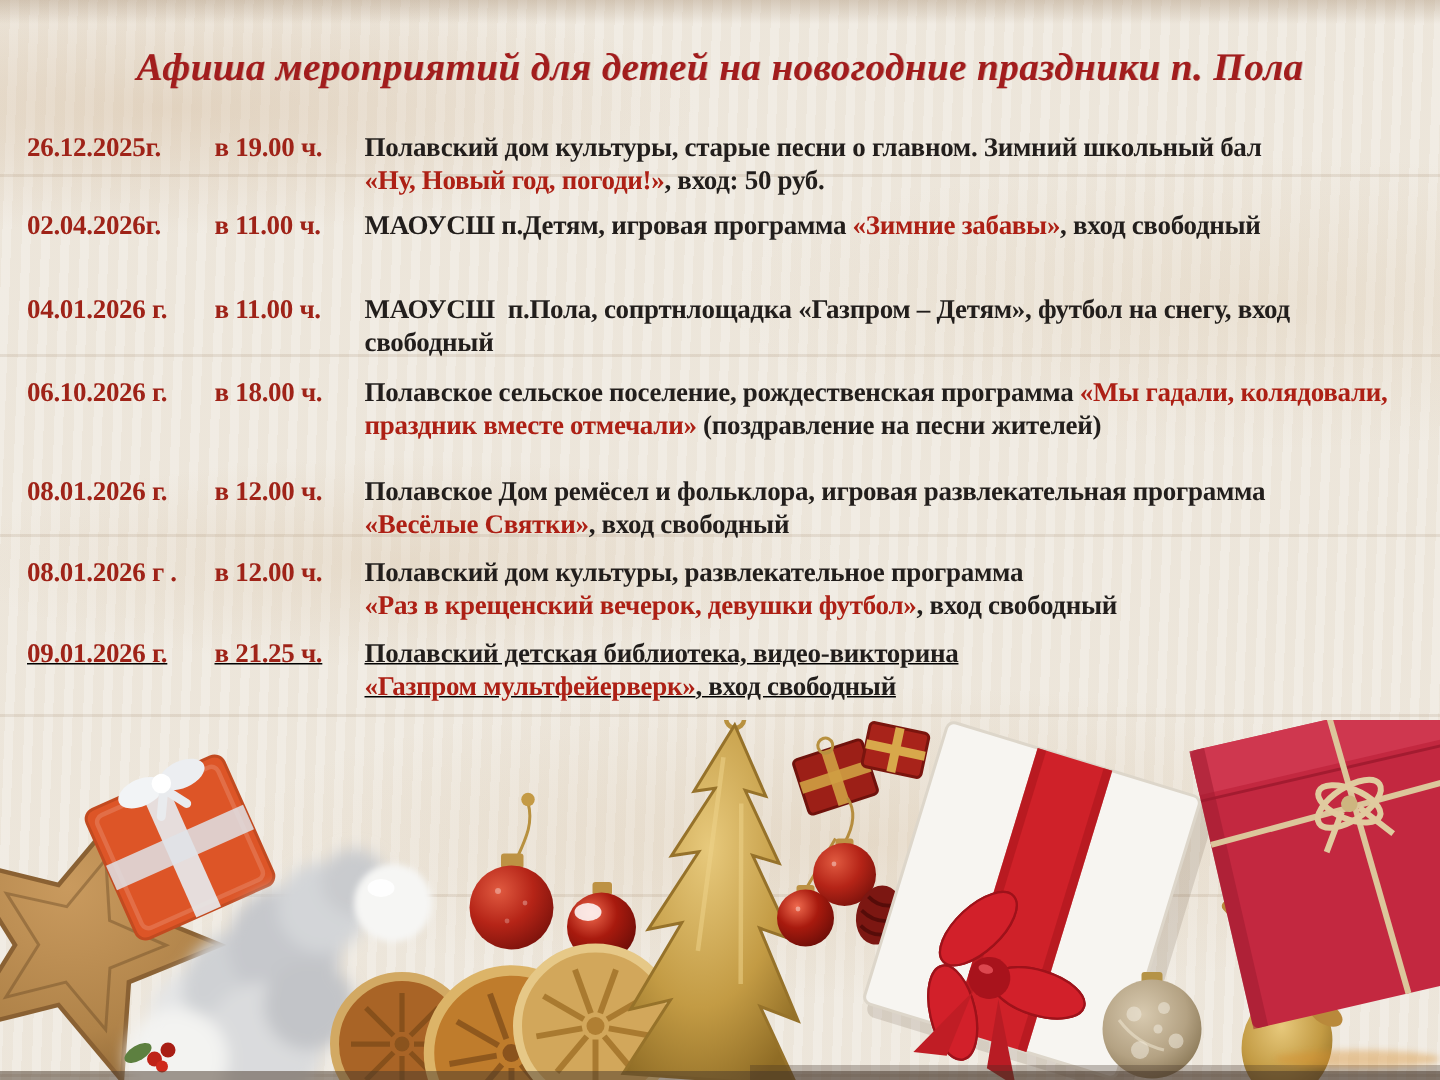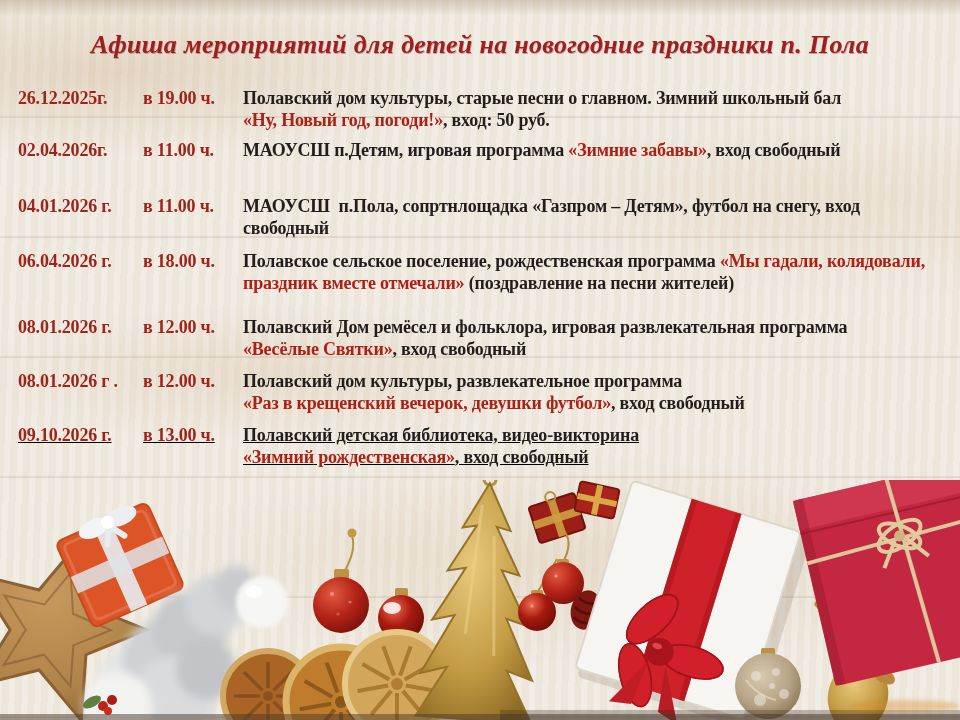--- a/index.html
+++ b/index.html
@@ -57,42 +57,42 @@
       <div class="time">в 11.00 ч.</div>
       <div class="desc"><span class="seg-normal">МАОУСШ п.Детям, игровая программа </span><span class="seg-red">«Зимние забавы»</span><span class="seg-normal">, вход свободный</span></div>
     </div>
     <div class="event-row">
       <div class="date">04.01.2026 г.</div>
       <div class="time">в 11.00 ч.</div>
       <div class="desc"><span class="seg-normal">МАОУСШ  п.Пола, сопртнлощадка «Газпром – Детям», футбол на снегу, вход
 свободный</span></div>
     </div>
     <div class="event-row">
-      <div class="date">06.04.2026 г.</div>
+      <div class="date">06.10.2026 г.</div>
       <div class="time">в 18.00 ч.</div>
       <div class="desc"><span class="seg-normal">Полавское сельское поселение, рождественская программа </span><span class="seg-red">«Мы гадали, колядовали,
 праздник вместе отмечали»</span><span class="seg-normal"> (поздравление на песни жителей)</span></div>
     </div>
     <div class="event-row">
       <div class="date">08.01.2026 г.</div>
       <div class="time">в 12.00 ч.</div>
-      <div class="desc"><span class="seg-normal">Полавский Дом ремёсел и фольклора, игровая развлекательная программа
+      <div class="desc"><span class="seg-normal">Полавское Дом ремёсел и фольклора, игровая развлекательная программа
 </span><span class="seg-red">«Весёлые Святки»</span><span class="seg-normal">, вход свободный</span></div>
     </div>
     <div class="event-row">
       <div class="date">08.01.2026 г .</div>
       <div class="time">в 12.00 ч.</div>
       <div class="desc"><span class="seg-normal">Полавский дом культуры, развлекательное программа
 </span><span class="seg-red">«Раз в крещенский вечерок, девушки футбол»</span><span class="seg-normal">, вход свободный</span></div>
     </div>
     <div class="event-row">
-      <div class="date">09.10.2026 г.</div>
-      <div class="time">в 13.00 ч.</div>
+      <div class="date">09.01.2026 г.</div>
+      <div class="time">в 21.25 ч.</div>
       <div class="desc"><span class="seg-normal">Полавский детская библиотека, видео-викторина
-</span><span class="seg-red">«Зимний рождественская»</span><span class="seg-normal">, вход свободный</span></div>
+</span><span class="seg-red">«Газпром мультфейерверк»</span><span class="seg-normal">, вход свободный</span></div>
     </div>
   </div>
 
   <svg class="decor" viewBox="0 0 960 240" xmlns="http://www.w3.org/2000/svg">
     <defs>
       <radialGradient id="rg1" cx="35%" cy="30%" r="75%">
           <stop offset="0" stop-color="#e05a40"></stop>
           <stop offset=".55" stop-color="#b52417"></stop>
           <stop offset="1" stop-color="#7e130c"></stop>
         </radialGradient>

